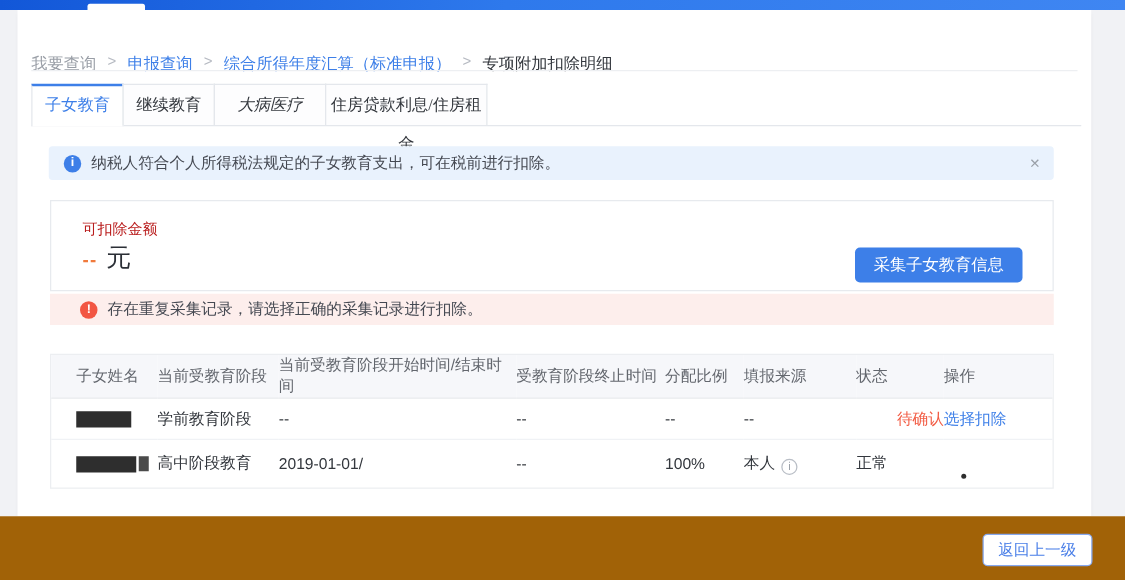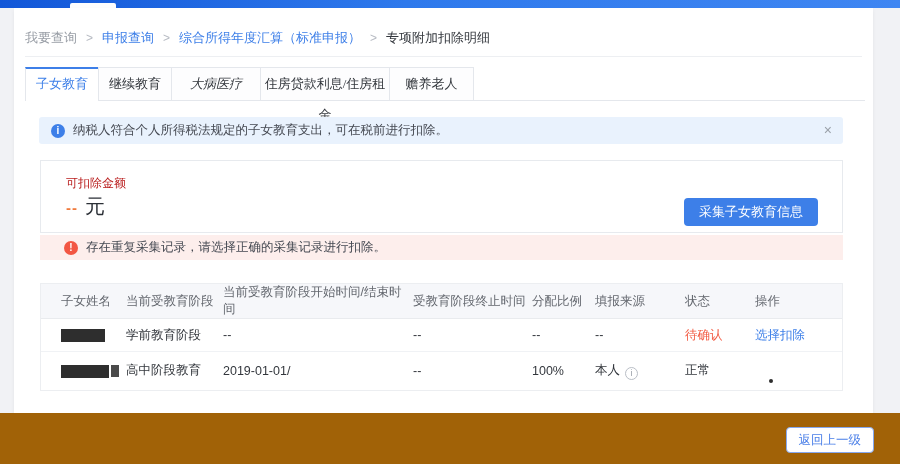--- a/index.html
+++ b/index.html
@@ -12,21 +12,21 @@
   .topbar-notch { position:absolute; left:70px; top:3px; width:46px; height:5px; background:#fdfdfd; border-radius:2px 2px 0 0; }
 
   
   .app-bg { position:absolute; left:0; top:8px; width:900px; height:405px; background:#f1f2f5; }
 
   
   .panel { position:absolute; left:14px; top:8px; width:859px; height:405px; background:#fff;
            box-shadow:0 2px 4px rgba(0,0,0,0.06); }
 
   
-  .breadcrumb { position:absolute; left:11px; top:21px; font-size:13px; color:#999ea6; display:flex; align-items:center; }
+  .breadcrumb { position:absolute; left:11px; top:34px; font-size:13px; color:#999ea6; display:flex; }
   .breadcrumb .sep { margin:0 9px; color:#b6bac2; font-size:12px; }
   .bc-plain { color:#999ea6; }
   .bc-link { color:#3d7fe8; cursor:pointer; }
   .bc-current { color:#33373d; }
   .bc-divider { position:absolute; left:11px; top:48px; width:837px; height:1px; background:#edeff2; }
 
   
   .tabstrip { position:absolute; left:11px; top:59px; width:840px; display:flex; align-items:flex-end;
               border-bottom:1px solid #e4e7ec; }
   .tab { height:33px; line-height:31px; text-align:center; font-size:13px; color:#33373d;
@@ -64,21 +64,21 @@
   .tbl-wrap { position:absolute; left:26px; top:275px; width:803px; border:1px solid #eceef1; }
   table { border-collapse:collapse; table-layout:fixed; width:801px; font-size:12.5px; color:#33373d; }
   thead th { background:#f6f7fa; height:25px; font-weight:normal; color:#63676e; text-align:left;
              border-bottom:1px solid #e9ebee; font-size:12.5px; }
   td { height:33px; vertical-align:middle; }
   tr.r2 td { height:38px; }
   tbody tr + tr td { border-top:1px solid #f0f2f5; }
   th:first-child, td:first-child { padding-left:20px; }
   .redact { display:inline-block; width:44px; height:13px; background:#2e2e2e; vertical-align:middle; }
   .redact-tail { display:inline-block; width:8px; height:12px; background:#4a4a4a; margin-left:2px; vertical-align:middle; }
-  .status-pending { color:#f25b43; }
+  .status-pending { color:#f25b43;text-align:right; }
   .status-normal { color:#33373d; }
   .link-action { color:#3d7fe8; cursor:pointer; }
   .src-info { display:inline-block; width:13px; height:13px; border:1px solid #b9bec6; border-radius:50%;
               color:#9aa0a8; font-size:9px; line-height:11px; text-align:center; margin-left:5px;
               vertical-align:-2px; cursor:pointer; }
   .action-dot { display:inline-block; width:4px; height:4px; border-radius:50%; background:#2e2e2e;
                 margin-left:14px; transform:translateY(8px); cursor:pointer; }
 
   
   .footer-area { position:absolute; left:0; top:413px; width:900px; height:51px; background:#a16207; }
@@ -107,21 +107,20 @@
       <span class="sep">&gt;</span>
       <span class="bc-current">专项附加扣除明细</span>
     </div>
     <div class="bc-divider"></div>
 
     <div class="tabstrip">
       <div class="tab t0 active">子女教育</div>
       <div class="tab t1">继续教育</div>
       <div class="tab t2">大病医疗</div>
       <div class="tab t3">住房贷款利息/住房租金</div>
-      <div class="tab t4">赡养老人</div>
     </div>
 
     <div class="info-banner">
       <span class="circle-i">i</span>
       <span class="txt">纳税人符合个人所得税法规定的子女教育支出，可在税前进行扣除。</span>
       <span class="banner-close">×</span>
     </div>
 
     <div class="card">
       <div class="card-label">可扣除金额</div>

